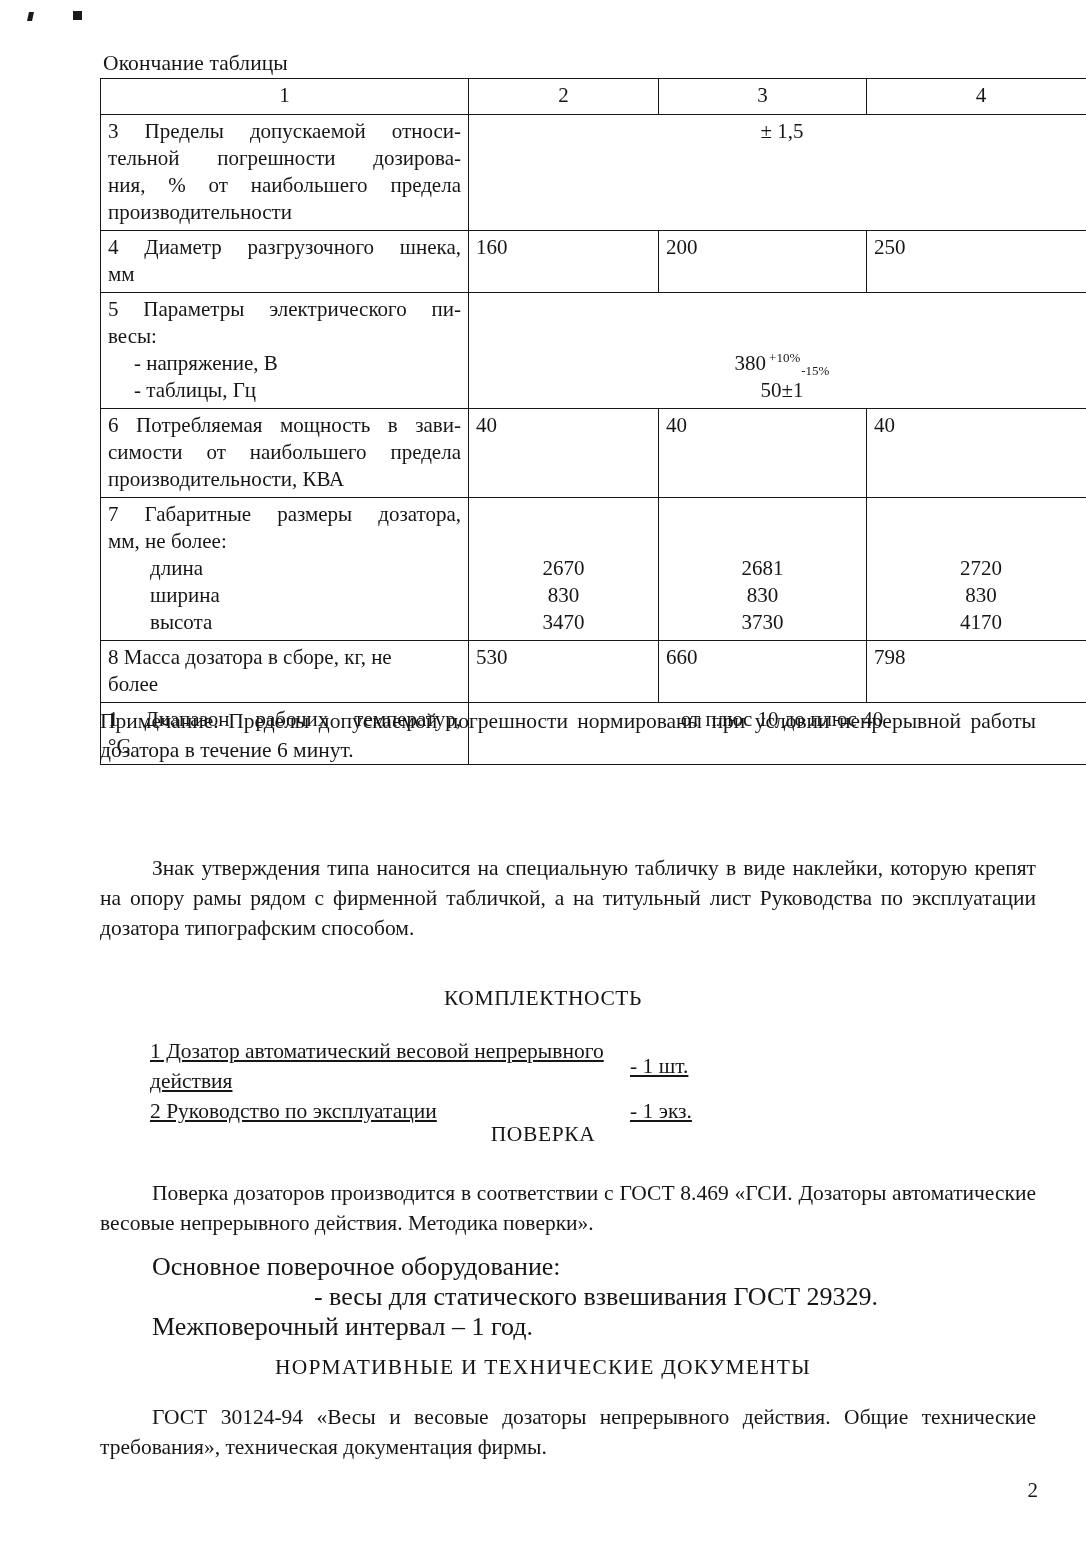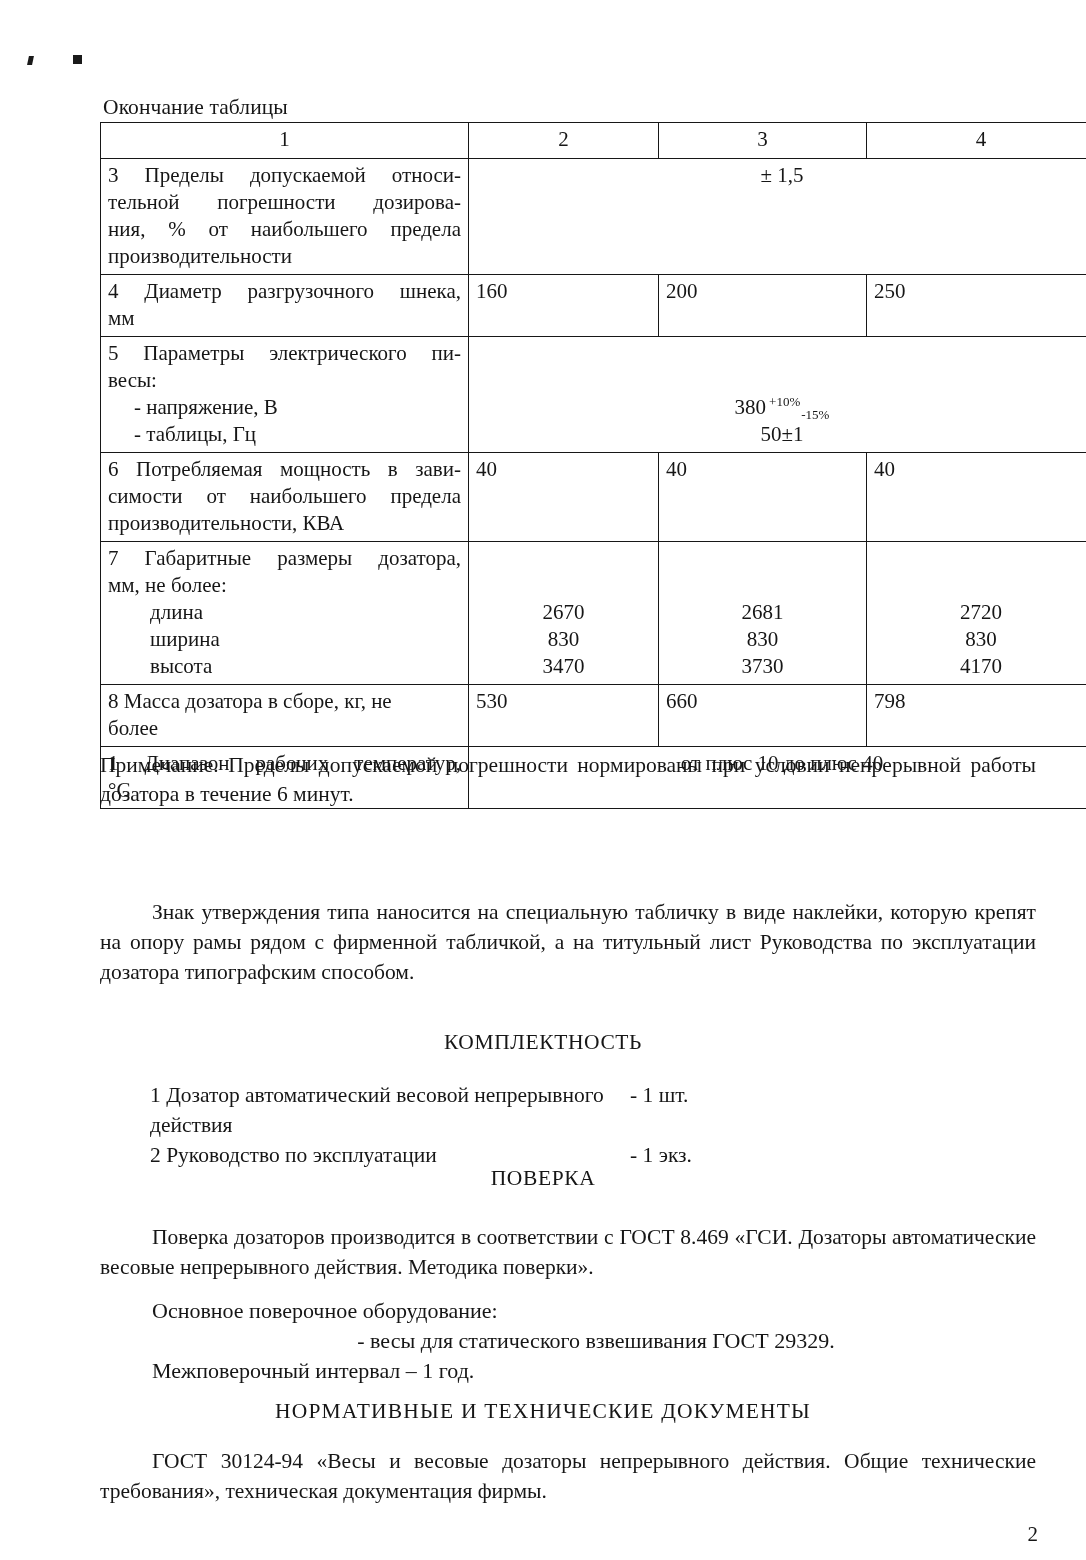--- a/index.html
+++ b/index.html
@@ -14,21 +14,20 @@
     position: relative;
     overflow: hidden;
     font-family: "Liberation Serif", "DejaVu Serif", serif;
     color: #161616;
     -webkit-font-smoothing: antialiased;
   }
 
   .page {
     position: absolute;
     inset: 0;
-    margin-top: 44px;
   }
 
   
   .artifact {
     position: absolute;
     background: #1a1a1a;
   }
   .artifact.a1 { left: 28px; top: 12px; width: 5px; height: 9px; transform: skewX(-12deg); }
   .artifact.a2 { left: 73px; top: 11px; width: 9px; height: 9px; }
 
@@ -154,39 +153,40 @@
     text-indent: 52px;
   }
   .para.p1 { top: 853px; }
   .para.p3 { top: 1178px; }
   .para.p4 { top: 1402px; }
 
   .plain-line {
     position: absolute;
     left: 100px;
     width: 936px;
-    font-size: 22px;
+    font-size: 26px;
     line-height: 30px;
   }
   .plain-line.l1 { top: 1252px; text-indent: 52px; }
   .plain-line.l2 { top: 1282px; text-indent: 56px; text-align: center; }
   .plain-line.l3 { top: 1312px; text-indent: 52px; }
 
   
   .kit {
     position: absolute;
     left: 150px;
     top: 1036px;
     width: 800px;
     font-size: 21.5px;
     line-height: 30px;
   }
   .kit-row {
     display: flex;
-    align-items: flex-start;
+    align-items: center;
+    text-decoration: underline;
   }
   .kit-name { width: 480px; }
   .kit-qty  { width: 160px; }
 
   .page-no {
     position: absolute;
     right: 48px;
     top: 1478px;
     font-size: 21px;
   }

